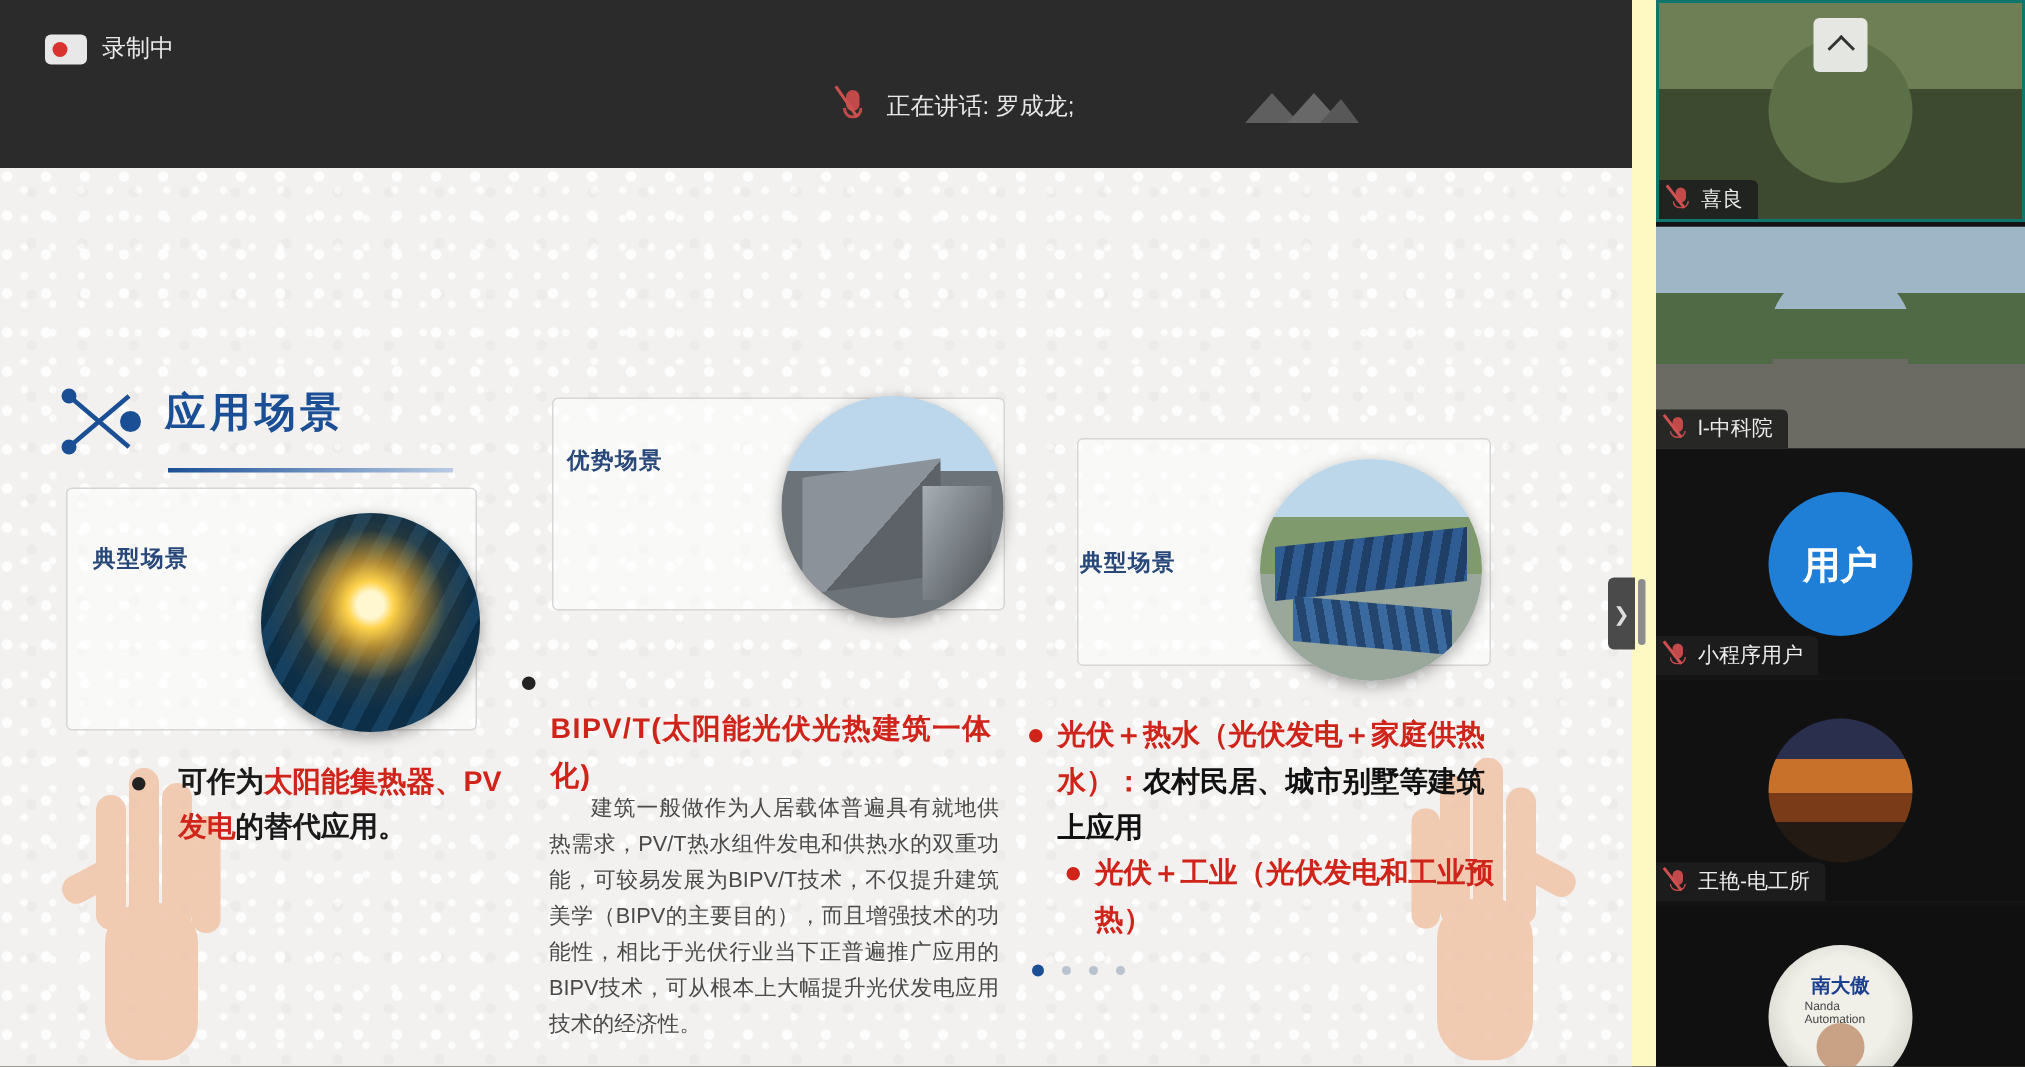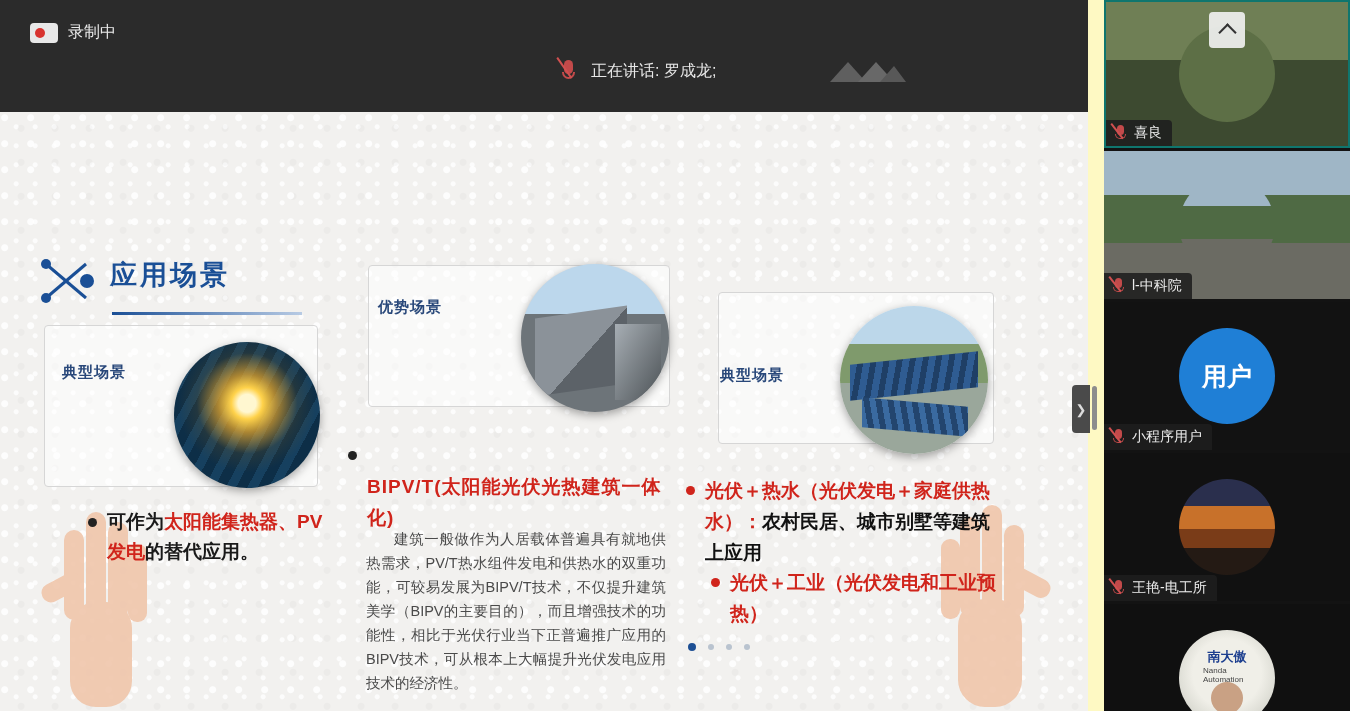--- a/index.html
+++ b/index.html
@@ -147,21 +147,21 @@
 
   
   .bullet-row { position: absolute; display: flex; }
   .dot {
     width: 9px; height: 9px; border-radius: 50%; background: #222;
     margin-top: 11px; margin-right: 10px; flex: none;
   }
   .dot.red { background: #d0241b; }
 
   #b1 { left: 88px; top: 395px; width: 250px; }
-  #b1 .txt { font-size: 19px; font-weight: bold; color: #1a1a1a; line-height: 30px; }
+  #b1 .txt { font-size: 19px; font-weight: bold; color: #1a1a1a; line-height: 30px; padding-left: 12px; }
   #b1 .hl { color: #d0241b; }
 
   #b2 { left: 348px; top: 328px; width: 322px; }
   #b2 .txt { font-size: 19px; font-weight: bold; color: #1a1a1a; line-height: 31px; letter-spacing: 1px; }
   #b2 .hl { color: #d0241b; }
 
   #para {
     position: absolute; left: 366px; top: 415px; width: 300px;
     font-size: 14.5px; line-height: 24px; color: #4a4a4a; text-align: justify;
     text-indent: 28px;

